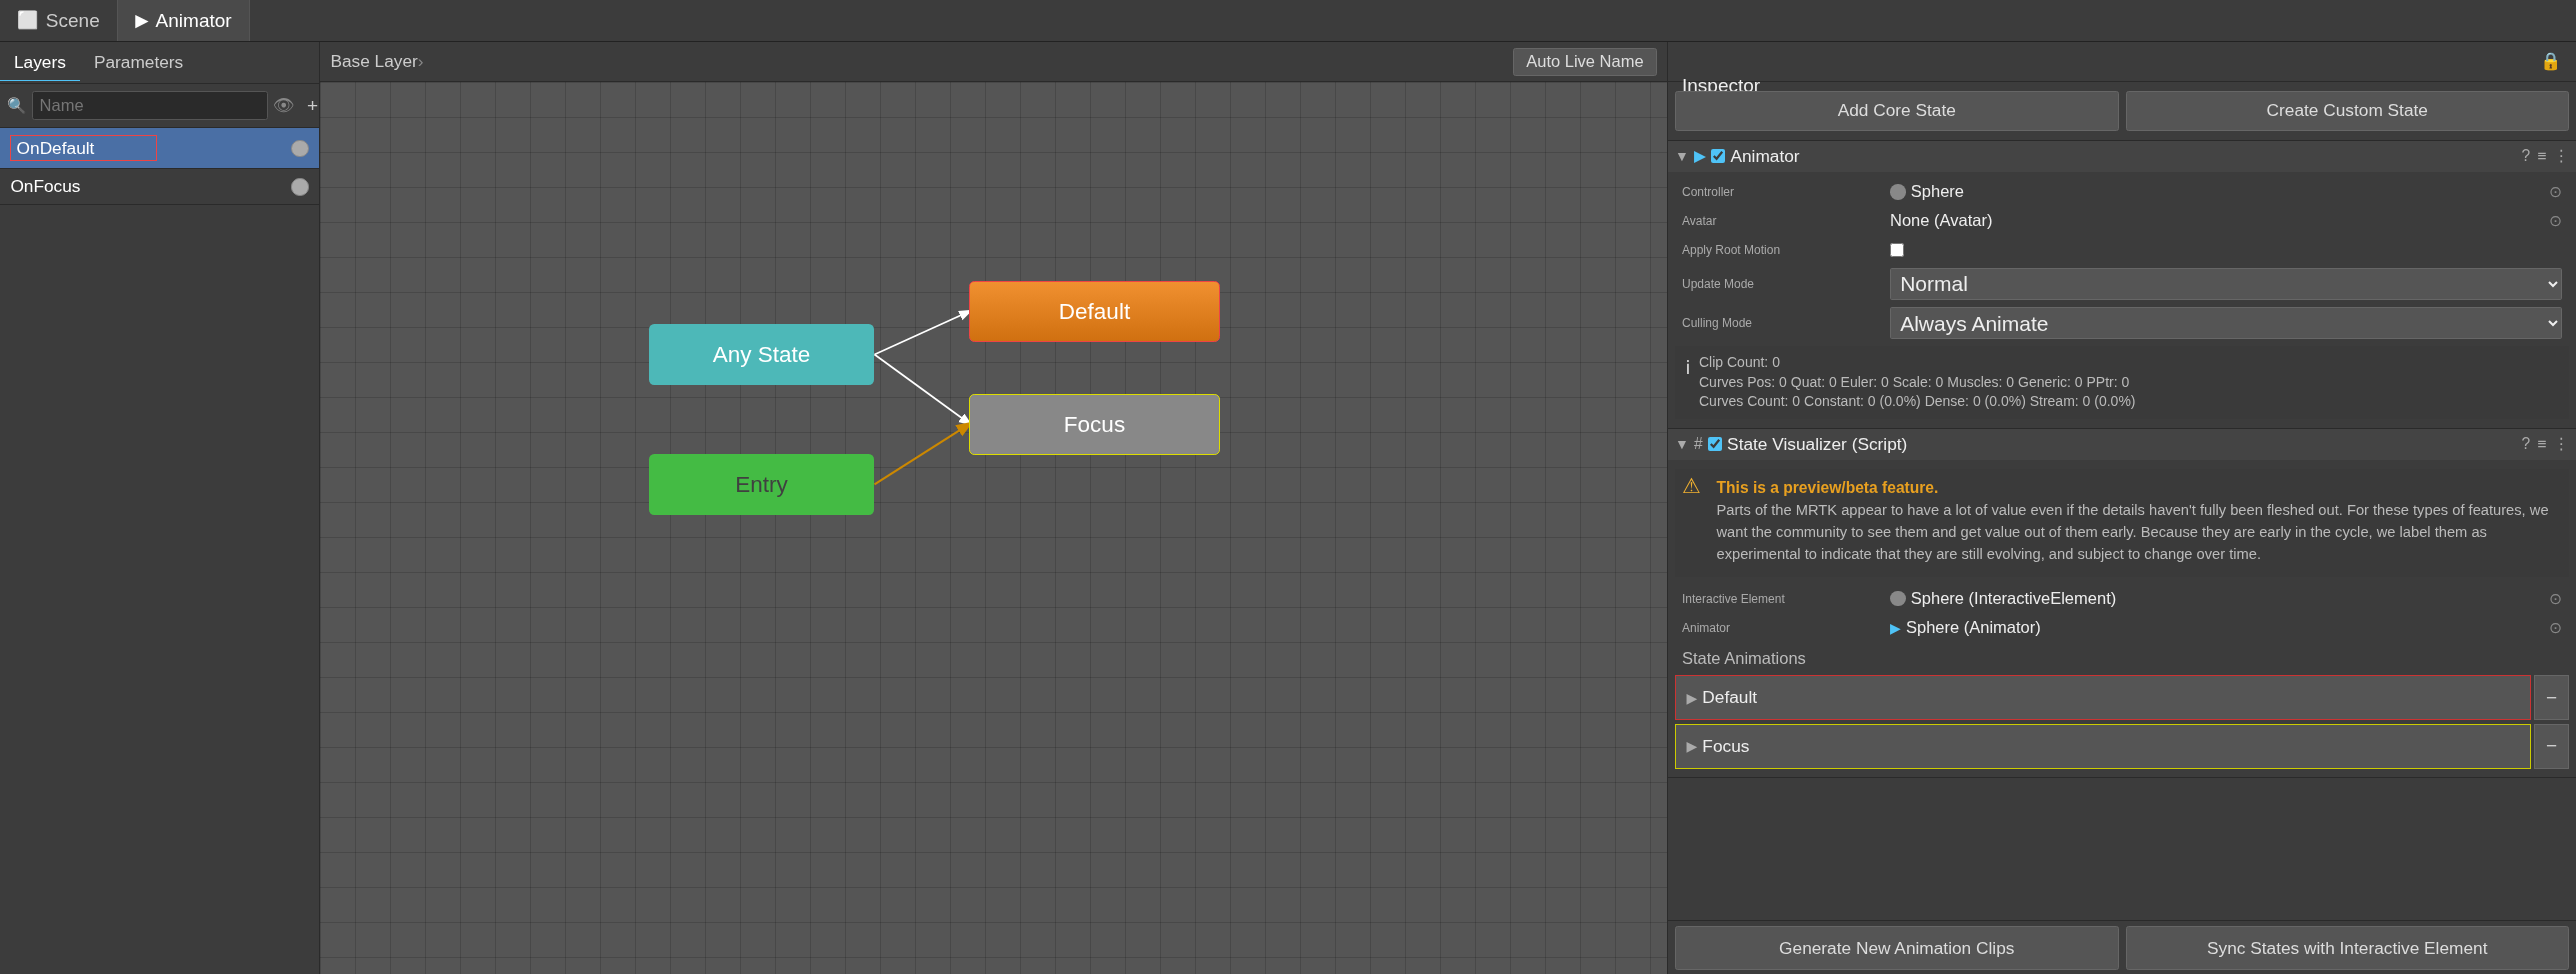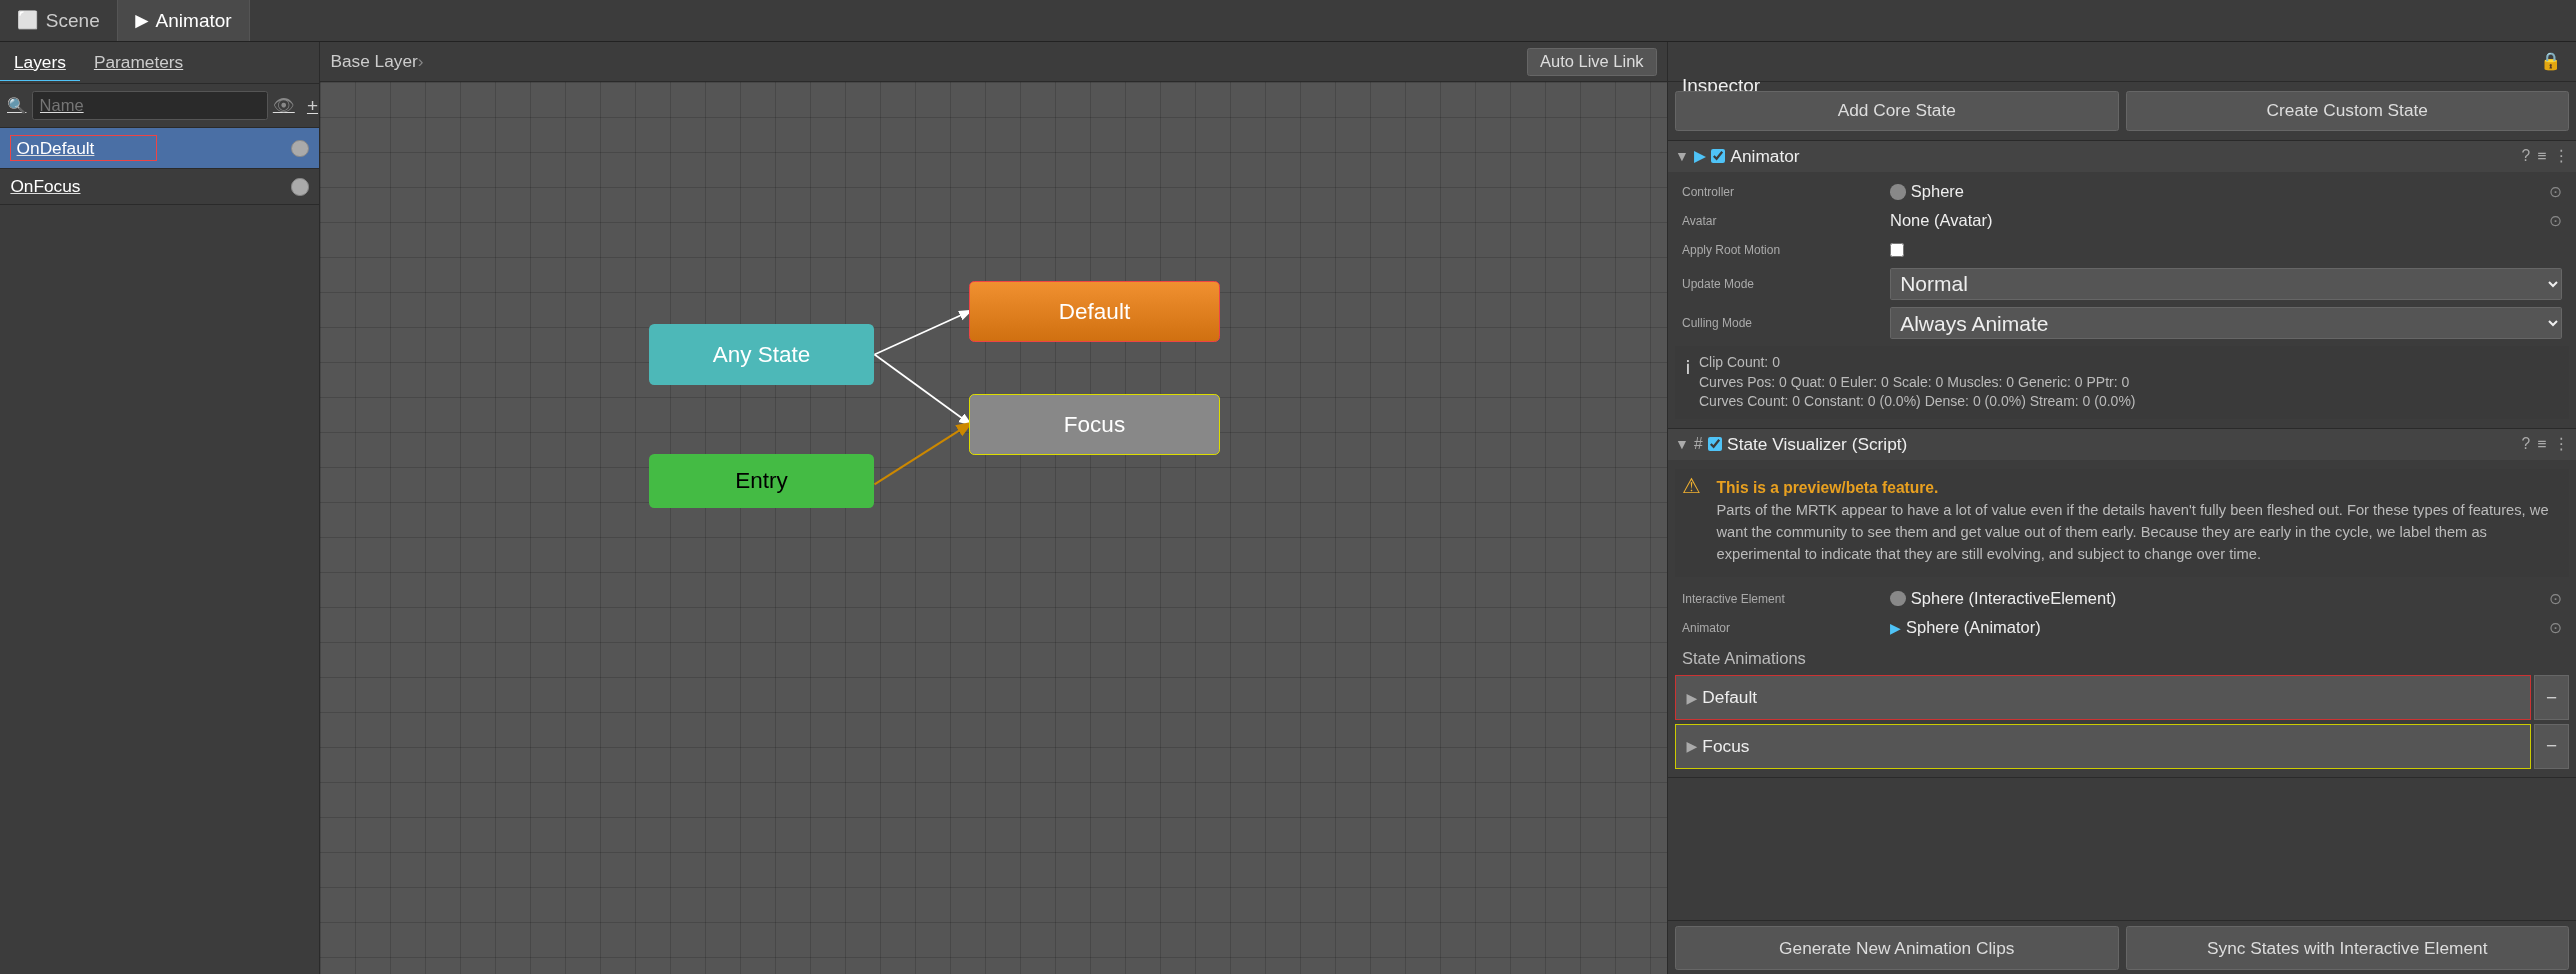--- a/index.html
+++ b/index.html
@@ -51,21 +51,20 @@
     }
 
     
     .left-panel {
       width: 320px;
       background: #3c3c3c;
       border-right: 0.9px solid #2a2a2a;
       display: flex;
       flex-direction: column;
       flex-shrink: 0;
-      text-decoration: underline;
     }
     .left-tabs {
       display: flex;
       background: #3c3c3c;
       border-bottom: 0.9px solid #2a2a2a;
       height: 42px;
       align-items: center;
     }
     .left-tab {
       padding: 7px 14px;
@@ -195,25 +194,25 @@
     .state-any {
       width: 225px;
       height: 61px;
       background: #4db8b8;
       left: 329px;
       top: 242px;
       color: #fff;
     }
     .state-entry {
       width: 225px;
-      height: 54px;
+      height: 61px;
       background: #44bb44;
       left: 329px;
       top: 372px;
-      color: #000000;
+      color: #404040;
     }
     .state-default {
       width: 251px;
       height: 61px;
       background: linear-gradient(to bottom, #f09030, #d07010);
       left: 649px;
       top: 199px;
       color: #fff;
       border: 1.7px solid #e44;
     }
@@ -552,21 +551,21 @@
     </div>
   </div>
 
   <div class="center-panel">
     <div class="animator-toolbar">
       <div class="breadcrumb">
         <span>Base Layer</span>
         <span class="breadcrumb-arrow">›</span>
       </div>
       <button class="auto-live-link-btn">
-        <span>Auto Live Link</span>
+        <span>Auto Live Name</span>
       </button>
     </div>
 
     <div class="animator-canvas">
 
       <svg class="arrows-svg" viewBox="0 0 1555 1032" width="1346" height="894">
 
         <line x1="640" y1="315" x2="750" y2="265" stroke="white" stroke-width="2" marker-end="url(#arrowWhite)"></line>
 
         <line x1="640" y1="315" x2="750" y2="395" stroke="white" stroke-width="2" marker-end="url(#arrowWhite)"></line>

